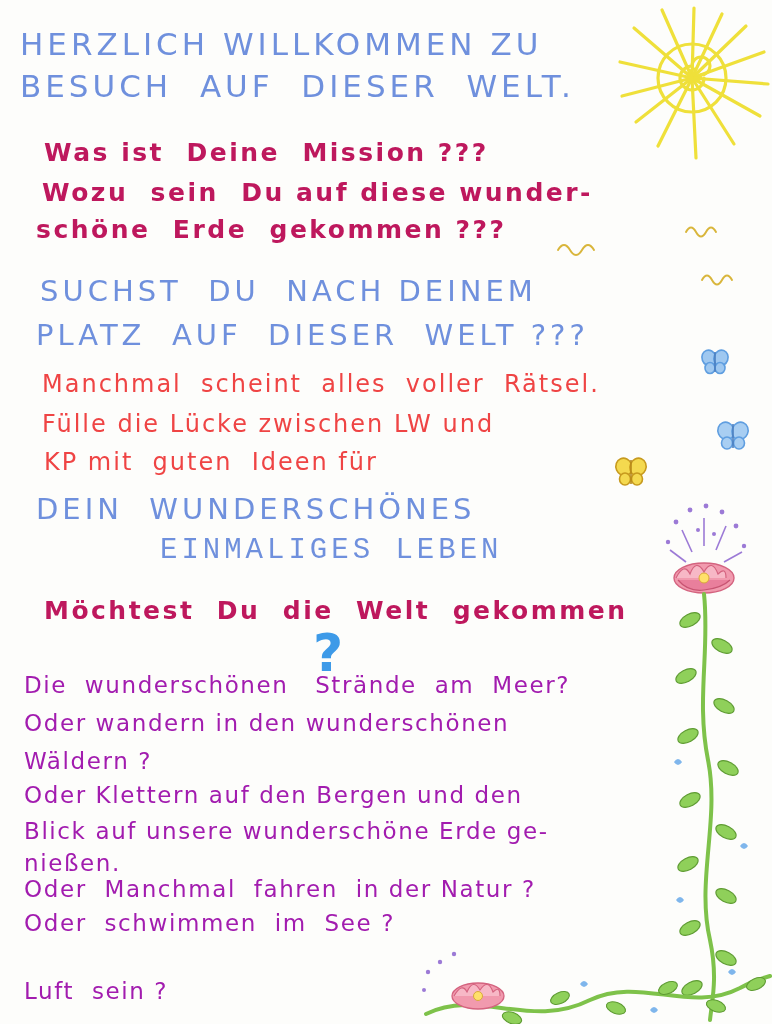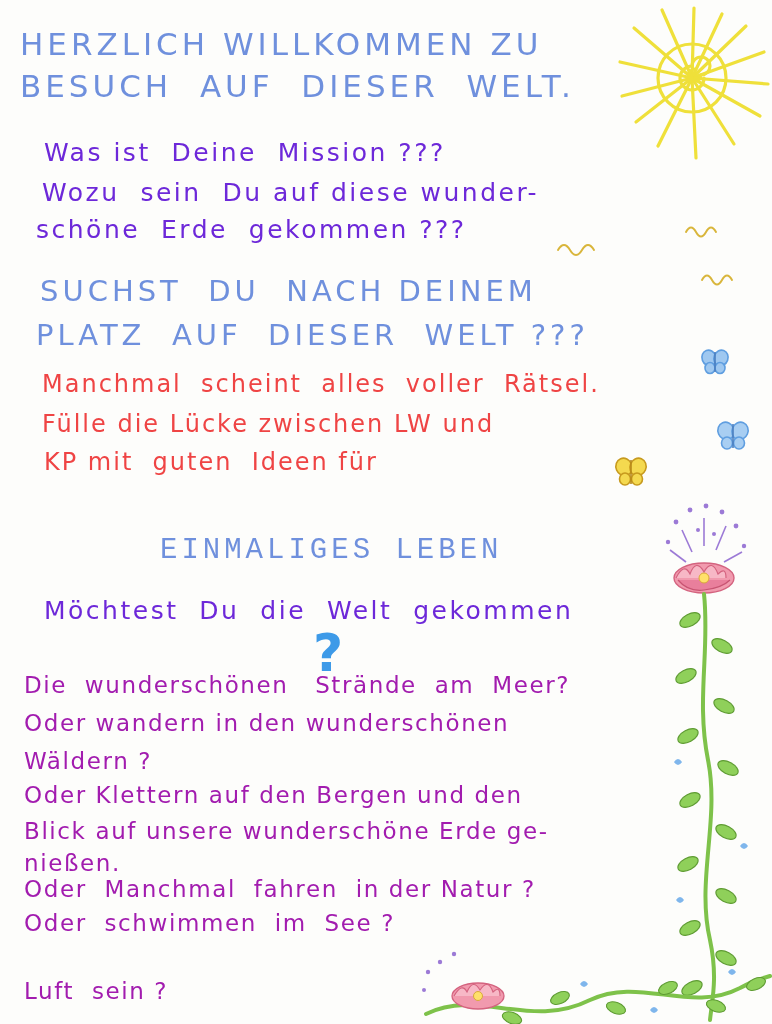--- a/index.html
+++ b/index.html
@@ -31,21 +31,21 @@
     transform-origin: left center;
     font-weight: 400;
   }
   .hand.caps {
     letter-spacing: 4px;
   }
 
   
   .h1 { font-size: 31px; letter-spacing: 4.5px; color: #6f90dd; }
   .h2 { font-size: 29px; letter-spacing: 4px; color: #6f90dd; }
-  .body-l { font-size: 25px; letter-spacing: 2.5px; color: #6d28d9; }
+  .body-l { font-size: 25px; letter-spacing: 2.5px; color: #be185d; font-weight: bold; }
   .body-m { font-size: 24px; letter-spacing: 2px; color: #ef4444; }
   .body-s { font-size: 23px; letter-spacing: 1.6px; color: #a21caf; }
 
   
   #sun {
     position: absolute;
     left: 612px;
     top: 0px;
     width: 160px;
     height: 160px;
@@ -240,20 +240,21 @@
   <div class="hand body-l" style="left:42px;  top:178px;">Wozu  sein  Du auf diese wunder-</div>
   <div class="hand body-l" style="left:36px;  top:215px;">schöne  Erde  gekommen ???</div>
 
   <div class="hand h2 caps" style="left:40px;  top:274px;">SUCHST  DU  NACH DEINEM</div>
   <div class="hand h2 caps" style="left:36px;  top:318px;">PLATZ  AUF  DIESER  WELT ???</div>
 
   <div class="hand body-m" style="left:42px;  top:370px;">Manchmal  scheint  alles  voller  Rätsel.</div>
   <div class="hand body-m" style="left:42px;  top:410px;">Fülle die Lücke zwischen LW und</div>
   <div class="hand body-m" style="left:44px;  top:448px;">KP mit  guten  Ideen für</div>
 
+  <div class="hand h2 caps" style="left:36px;  top:492px;">DEIN  WUNDERSCHÖNES</div>
   <div class="hand h2 caps" style="left:160px; top:534px;font-family:Liberation Mono, monospace;">EINMALIGES LEBEN</div>
 
   <div class="hand body-l" style="left:44px;  top:596px;">Möchtest  Du  die  Welt  gekommen</div>
 
   <div class="hand body-s" style="left:24px;  top:672px;">Die  wunderschönen   Strände  am  Meer?</div>
   <div class="hand body-s" style="left:24px;  top:710px;">Oder wandern in den wunderschönen</div>
   <div class="hand body-s" style="left:24px;  top:748px;">Wäldern ?</div>
   <div class="hand body-s" style="left:24px;  top:782px;">Oder Klettern auf den Bergen und den</div>
   <div class="hand body-s" style="left:24px;  top:818px;">Blick auf unsere wunderschöne Erde ge-</div>
   <div class="hand body-s" style="left:24px;  top:850px;">nießen.</div>

